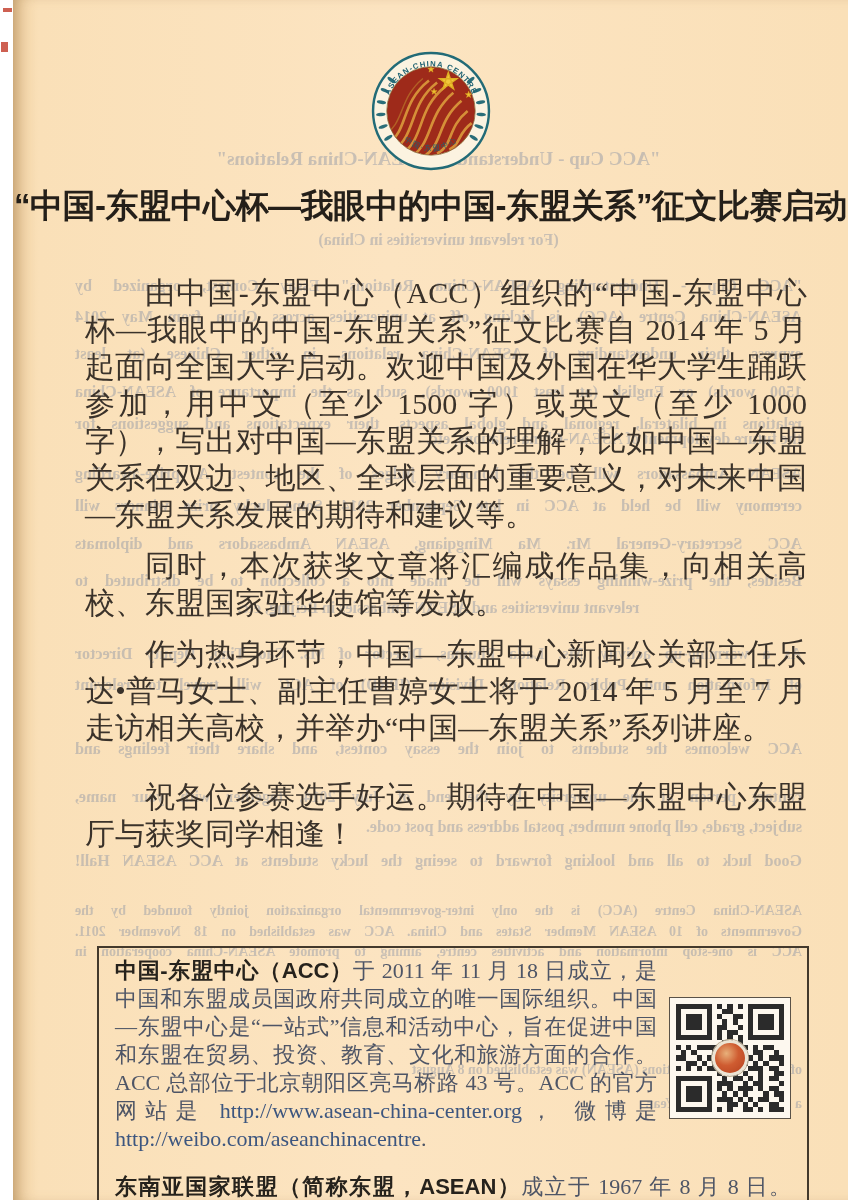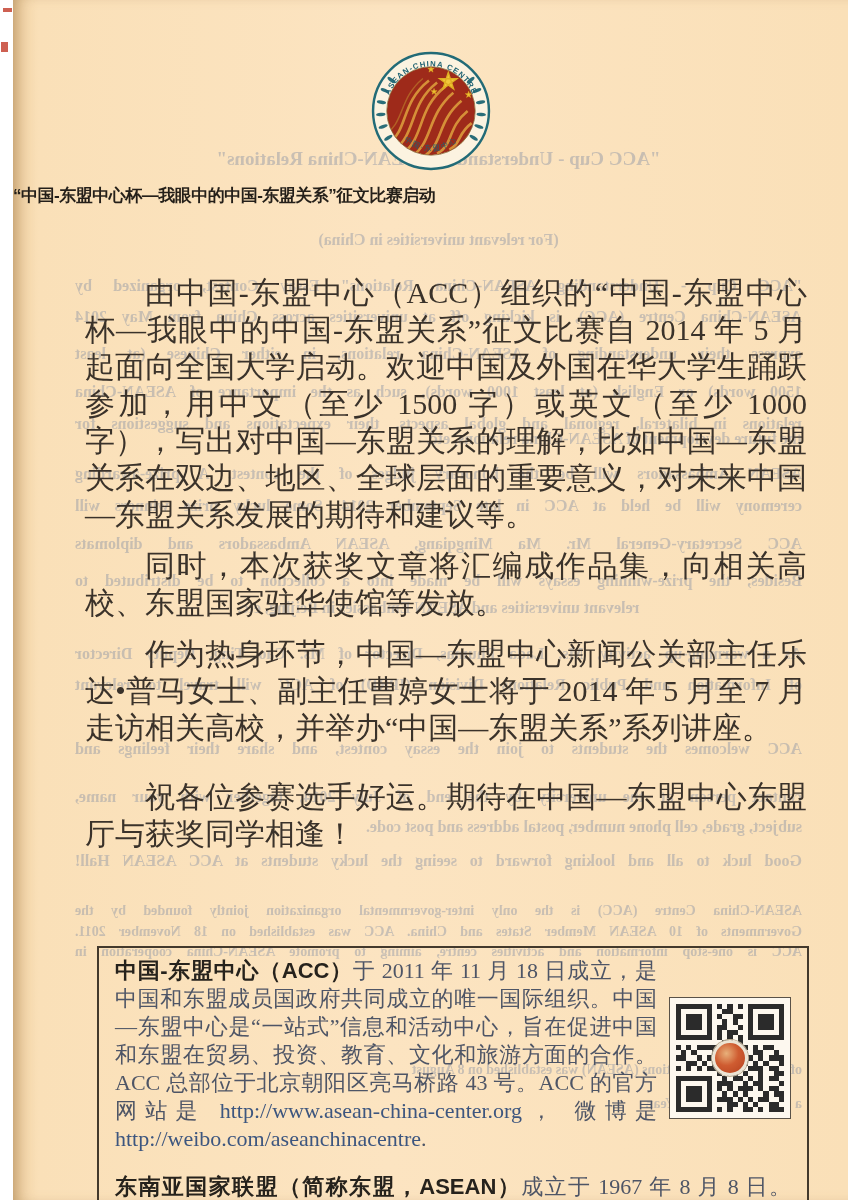--- a/index.html
+++ b/index.html
@@ -29,23 +29,23 @@
   .bleed-line.center{text-align:center;}
   .bleed-line.left{text-align:left;}
 
   
   #content{position:absolute;left:0;top:0;right:0;bottom:0;z-index:2;}
 
   .logo-wrap{position:absolute;top:50px;left:50%;transform:translateX(-50%);width:122px;height:122px;}
 
   .doc-title{
     position:absolute;top:184px;left:0;width:100%;
-    text-align:left;
+    text-align:center;
     font-family:"Liberation Sans","DejaVu Sans",sans-serif;
-    font-weight:bold;font-size:17px;letter-spacing:-.5px;
+    font-weight:bold;font-size:33px;letter-spacing:-.5px;
     color:#241f19;
   }
 
   .body-text{
     position:absolute;left:72px;top:274px;width:722px;
     font-size:30px;line-height:37px;color:#3a322a;
     text-align:justify;
   }
   .body-text p{margin:0;text-indent:2em;}
   .body-text p.sp{margin-top:14px;}

